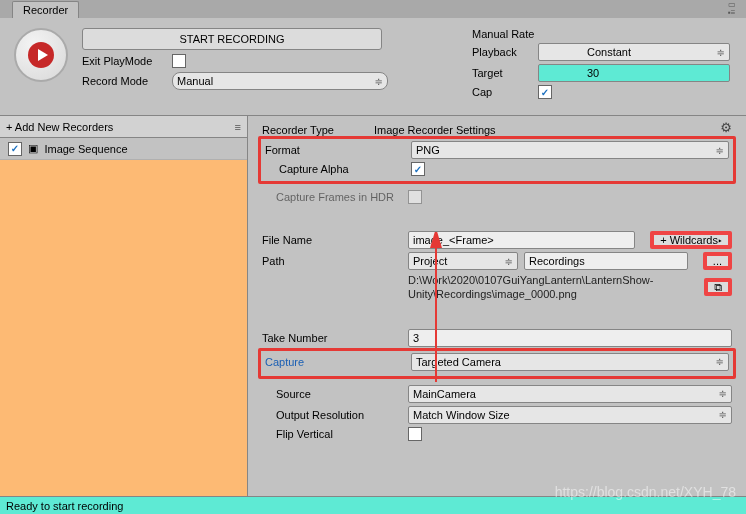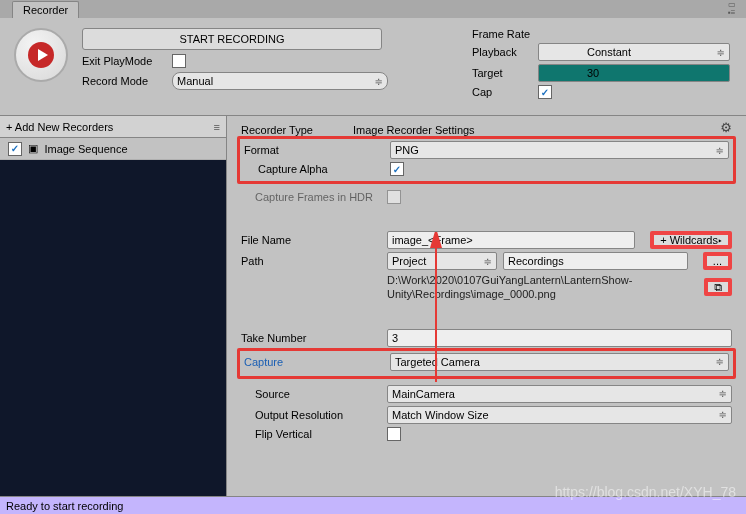--- a/index.html
+++ b/index.html
@@ -20,25 +20,25 @@
 .row { display: flex; align-items: center; gap: 6px; }
 .lbl { width: 84px; }
 .lbl-r { width: 60px; }
 .checkbox { width: 14px; height: 14px; background: #fff; border: 1px solid #666; display: inline-flex; align-items: center; justify-content: center; cursor: pointer; }
 .checkbox.checked::after { content: "✓"; color: #1a6fbf; font-weight: bold; font-size: 10px; }
 .dropdown { height: 18px; background: #e6e6e6; border: 1px solid #858585; border-radius: 2px; padding: 0 4px; display: flex; align-items: center; justify-content: space-between; cursor: pointer; }
 .dropdown::after { content: "≑"; font-size: 10px; color: #555; margin-left: 4px; }
 .top-fields .dropdown { width: 216px; border-radius: 8px; }
 .frame-rate { width: 260px; display: flex; flex-direction: column; gap: 3px; }
 .frame-rate .dropdown, .frame-rate .numfield { width: 192px; padding-left: 48px; }
-.numfield { height: 18px; background: #0f766e; border: 1px solid #858585; border-radius: 2px; padding: 0 4px; display: flex; align-items: center; text-align: center; }
+.numfield { height: 18px; background: #5eead4; border: 1px solid #858585; border-radius: 2px; padding: 0 4px; display: flex; align-items: center; text-align: center; }
 
 
 .body { display: flex; height: 396px; }
-.sidebar { width: 227px; border-right: 1px solid #858585; background: #0f172a; }
+.sidebar { width: 248px; border-right: 1px solid #858585; background: #fdba74; }
 .sidebar-header { height: 22px; background: #d2d2d2; border-bottom: 1px solid #858585; display: flex; align-items: center; padding: 0 6px; justify-content: space-between; }
 .sidebar-header .dd-icon::after { content: "≡"; color: #555; }
 .rec-item { height: 22px; display: flex; align-items: center; gap: 6px; padding: 0 8px; background: #c2c2c2; border-bottom: 1px solid #b0b0b0; cursor: pointer; }
 
 .content { flex: 1; padding: 8px 14px 0 14px; position: relative; }
 .gear { position: absolute; right: 14px; top: 4px; font-size: 13px; color: #444; cursor: pointer; }
 .field-row { display: flex; align-items: center; gap: 6px; margin-bottom: 3px; }
 .field-lbl { width: 140px; }
 .field-lbl.indent { padding-left: 14px; }
 .field-val { flex: 1; }
@@ -50,21 +50,21 @@
 .red-box { border: 3px solid #e53935; border-radius: 2px; margin: -2px -4px 6px -4px; padding: 2px 4px; }
 .capture-lbl { color: #1a5fb4; font-weight: 500; }
 
 .spacer { height: 24px; }
 .section-head { display: flex; gap: 40px; margin-bottom: 2px; }
 
 
 .arrow { position: absolute; left: 424px; top: 232px; pointer-events: none; }
 
 
-.footer { position: absolute; bottom: 0; left: 0; right: 0; height: 18px; border-top: 1px solid #858585; background: #c4b5fd; padding-left: 6px; line-height: 18px; }
+.footer { position: absolute; bottom: 0; left: 0; right: 0; height: 18px; border-top: 1px solid #858585; background: #5eead4; padding-left: 6px; line-height: 18px; }
 .watermark { position: absolute; right: 10px; bottom: 14px; color: rgba(255,255,255,0.5); font-size: 14px; pointer-events: none; }
 </style>
 </head>
 <body>
 
 <div class="tab-bar">
   <div class="tab">Recorder</div>
 </div>
 <div class="win-controls">
   <span>▭</span>
@@ -85,21 +85,21 @@
       <span class="checkbox"></span>
     </div>
     <div class="row">
       <span class="lbl">Record Mode</span>
       <span class="dropdown">
           <span>Manual</span>
         </span>
     </div>
   </div>
   <div class="frame-rate">
-    <div>Frame Rate</div>
+    <div>Manual Rate</div>
     <div class="row">
       <span class="lbl-r">Playback</span>
       <span class="dropdown">
           <span>Constant</span>
         </span>
     </div>
     <div class="row">
       <span class="lbl-r">Target</span>
       <span class="numfield">30</span>
     </div>

